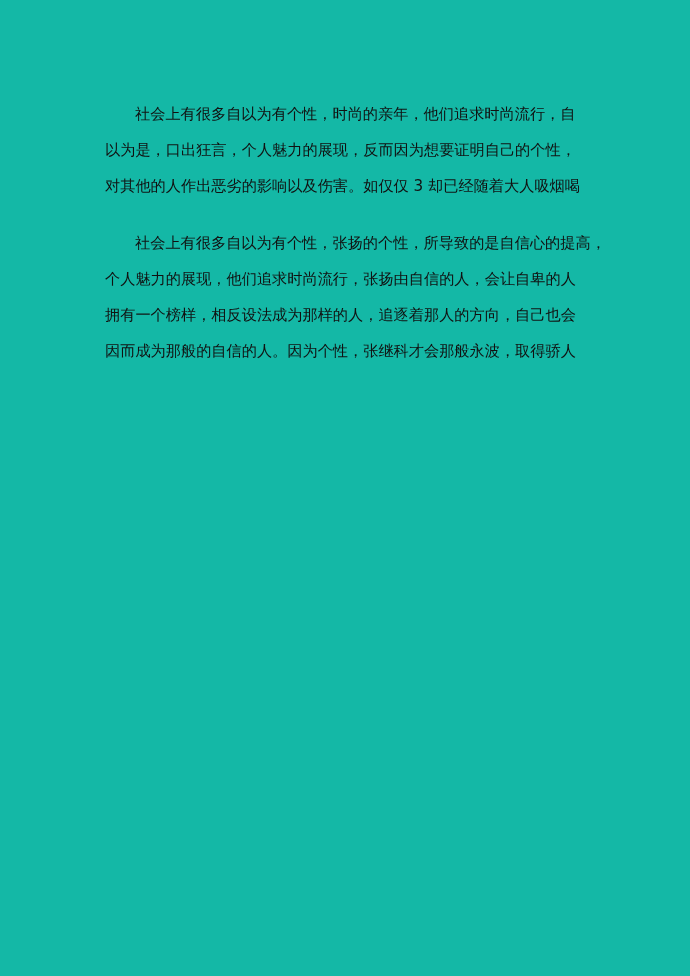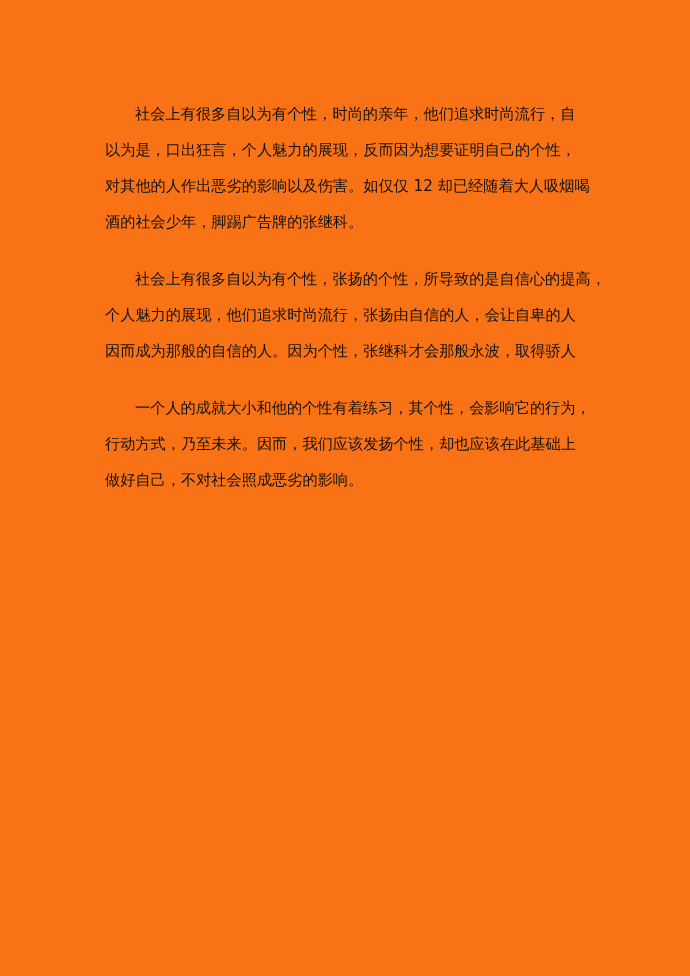--- a/index.html
+++ b/index.html
@@ -1,42 +1,37 @@
 <!DOCTYPE html>
 <html><head>
 <meta charset="utf-8">
 <style>
   html, body { margin: 0; padding: 0; background: #ffffff; }
   body { width: 690px; height: 976px; position: relative; overflow: hidden; }
-  .page { position: absolute; left: 0; top: 0; width: 690px; height: 976px; background: #f97316; }
+  .page { position: absolute; left: 0; top: 0; width: 690px; height: 976px; background: #14b8a6; }
   .content {
     position: absolute; left: 105px; top: 96px; width: 484px;
     font-family: "DejaVu Sans", "Liberation Sans", sans-serif;
     font-size: 15.2px; color: #111; line-height: 36px;
   }
   .para { margin: 0 0 21px 0; text-indent: 30px; text-align: justify; }
   .line { display: block; white-space: nowrap; }
   .line.first { padding-left: 30px; }
   .para { text-indent: 0; }
 </style>
 </head>
 <body>
 
 <div class="page">
   <div class="content">
     <p class="para">
       <span class="line first">社会上有很多自以为有个性，时尚的亲年，他们追求时尚流行，自</span>
       <span class="line">以为是，口出狂言，个人魅力的展现，反而因为想要证明自己的个性，</span>
-      <span class="line">对其他的人作出恶劣的影响以及伤害。如仅仅 12 却已经随着大人吸烟喝</span>
-      <span class="line">酒的社会少年，脚踢广告牌的张继科。</span>
+      <span class="line">对其他的人作出恶劣的影响以及伤害。如仅仅 3 却已经随着大人吸烟喝</span>
     </p>
     <p class="para">
       <span class="line first">社会上有很多自以为有个性，张扬的个性，所导致的是自信心的提高，</span>
       <span class="line">个人魅力的展现，他们追求时尚流行，张扬由自信的人，会让自卑的人</span>
+      <span class="line">拥有一个榜样，相反设法成为那样的人，追逐着那人的方向，自己也会</span>
       <span class="line">因而成为那般的自信的人。因为个性，张继科才会那般永波，取得骄人</span>
-    </p>
-    <p class="para">
-      <span class="line first">一个人的成就大小和他的个性有着练习，其个性，会影响它的行为，</span>
-      <span class="line">行动方式，乃至未来。因而，我们应该发扬个性，却也应该在此基础上</span>
-      <span class="line">做好自己，不对社会照成恶劣的影响。</span>
     </p>
   </div>
 </div>
 
 </body></html>

